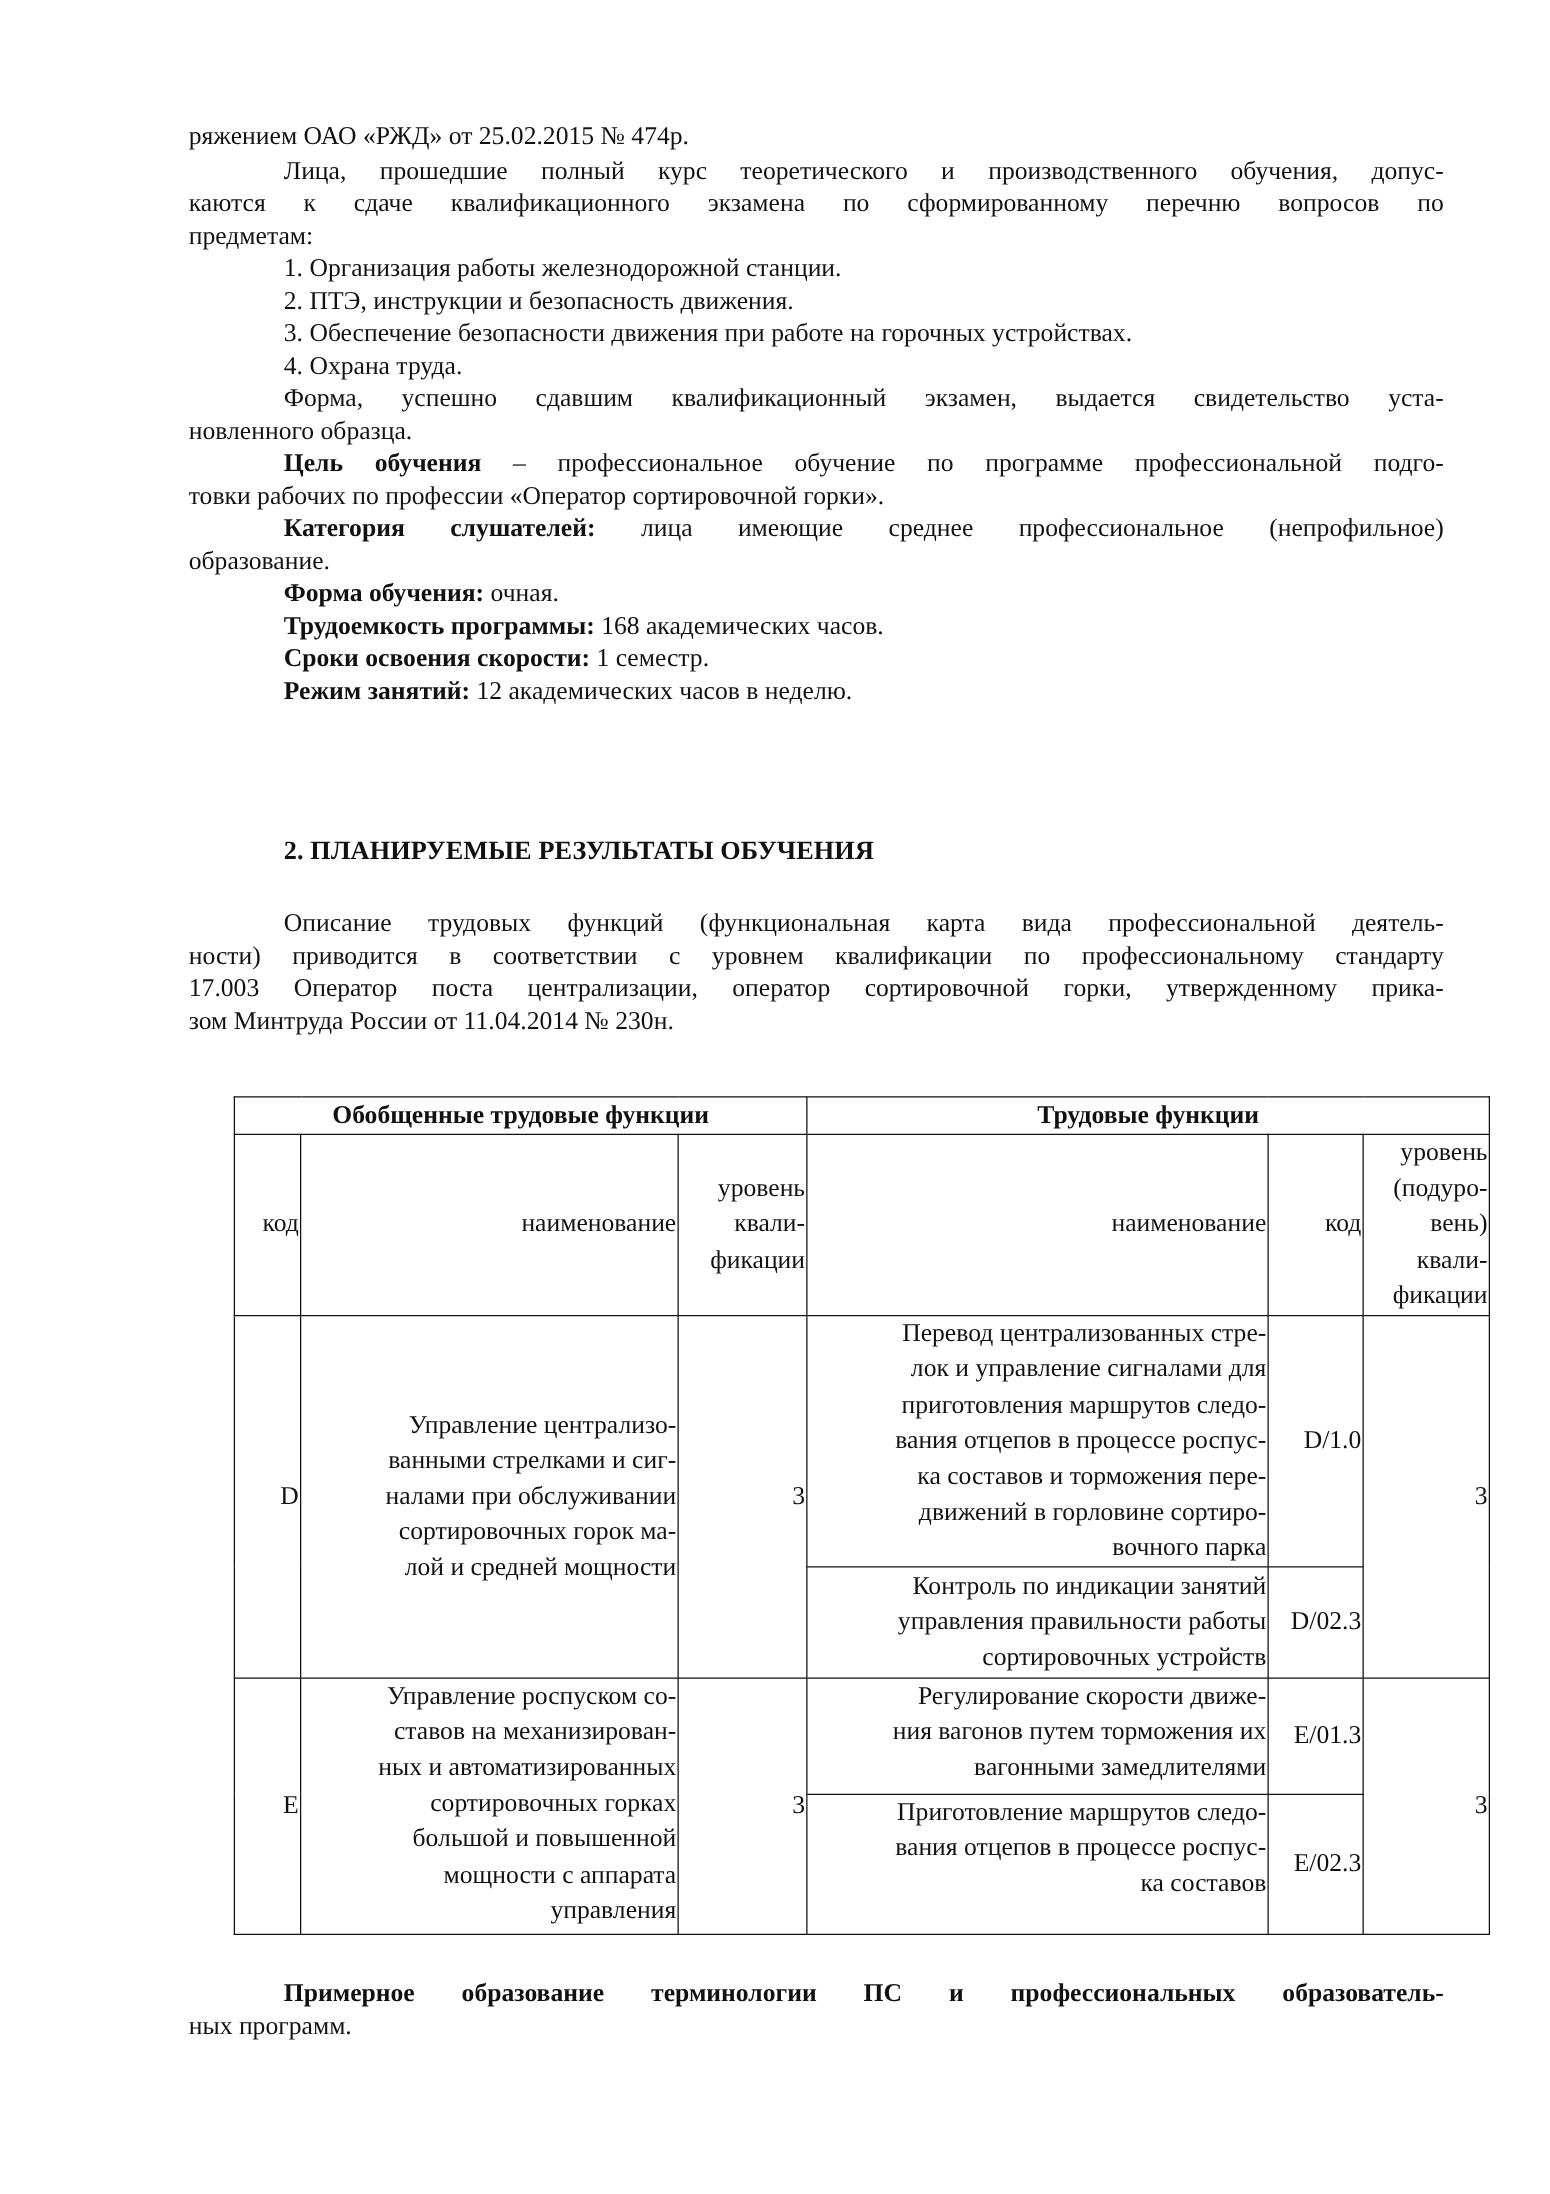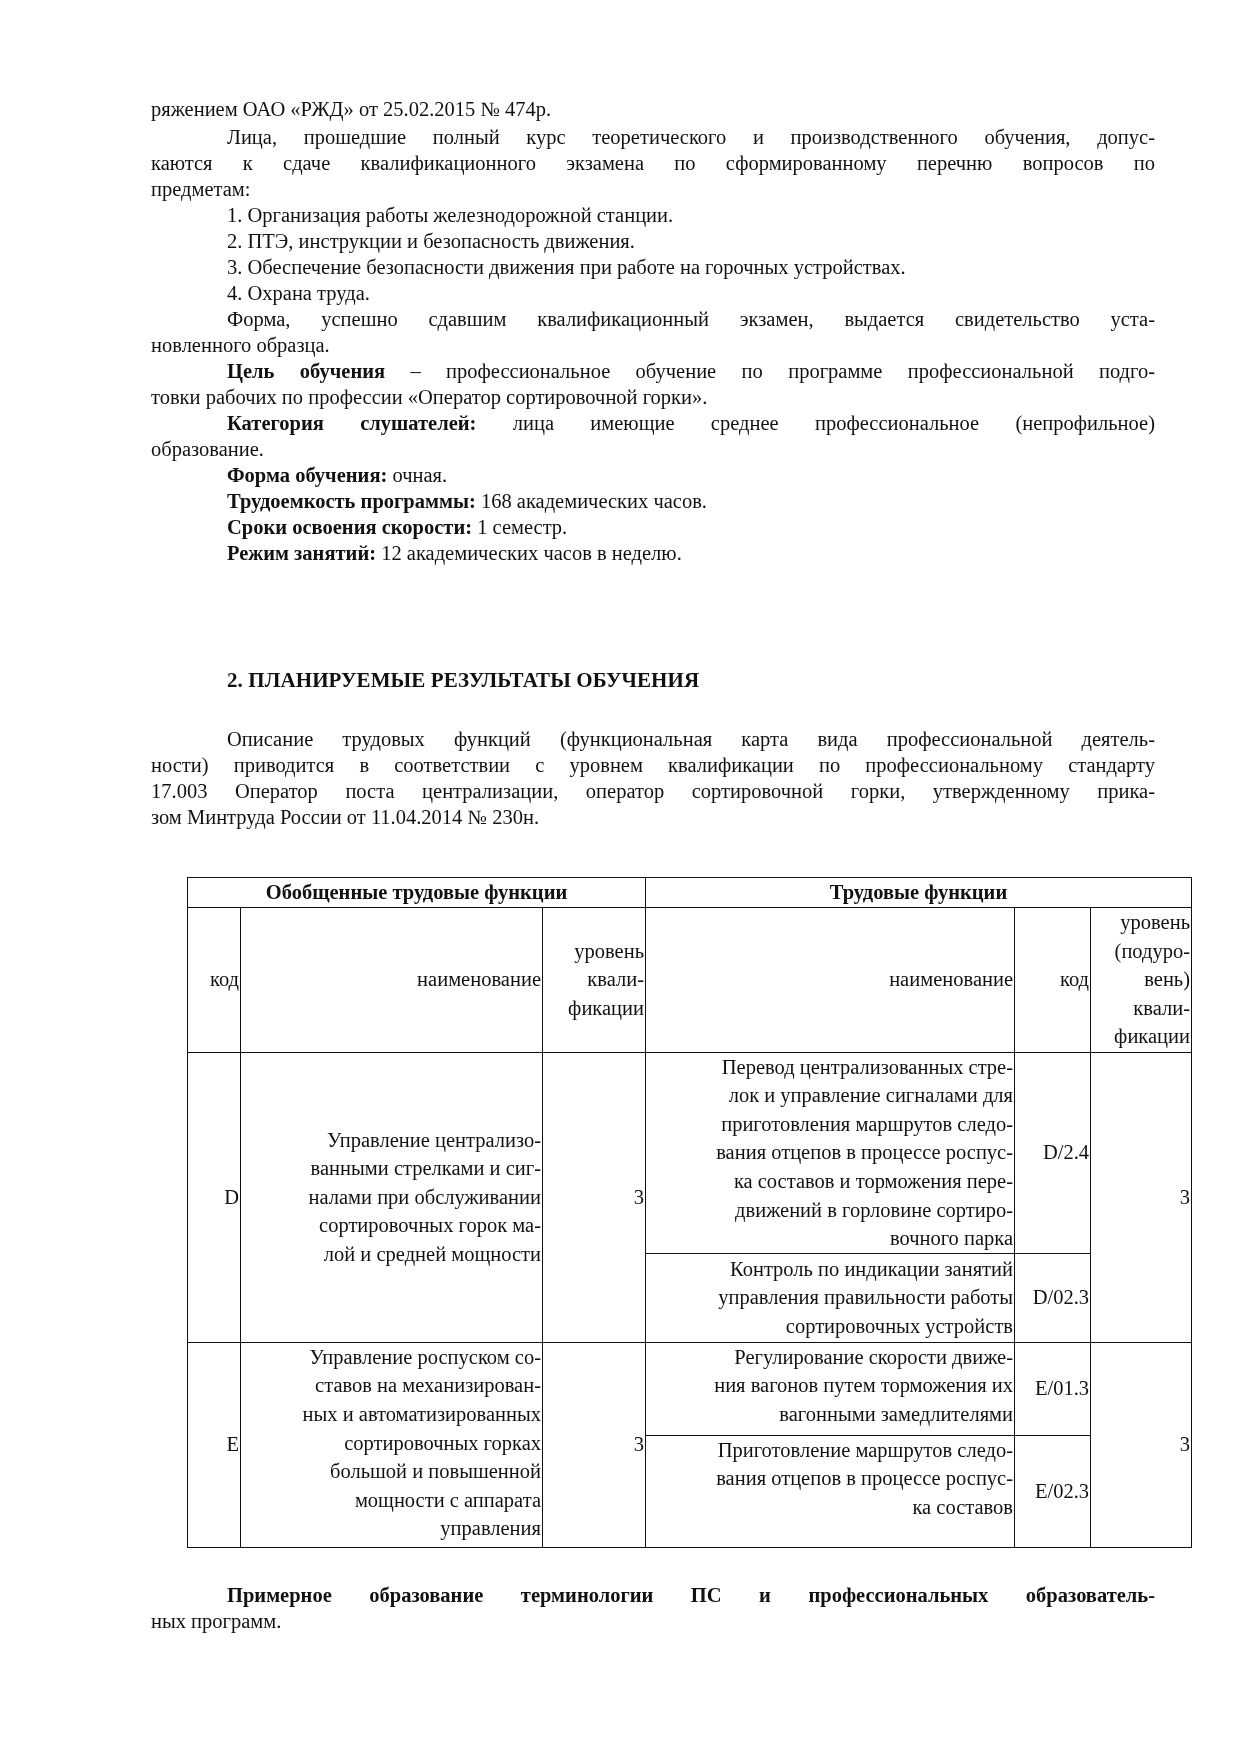--- a/index.html
+++ b/index.html
@@ -104,21 +104,21 @@
     <td rowspan="2" class="c">3</td>
     <td class="l">
       <div>Перевод централизованных стре-</div>
       <div>лок и управление сигналами для</div>
       <div>приготовления маршрутов следо-</div>
       <div>вания отцепов в процессе роспус-</div>
       <div>ка составов и торможения пере-</div>
       <div>движений в горловине сортиро-</div>
       <div>вочного парка</div>
     </td>
-    <td class="c">D/2.4</td>
+    <td class="c">D/1.0</td>
     <td rowspan="2" class="c">3</td>
   </tr>
   <tr style="height:89px">
     <td class="l">
       <div>Контроль по индикации занятий</div>
       <div>управления правильности работы</div>
       <div>сортировочных устройств</div>
     </td>
     <td class="c">D/02.3</td>
   </tr>

